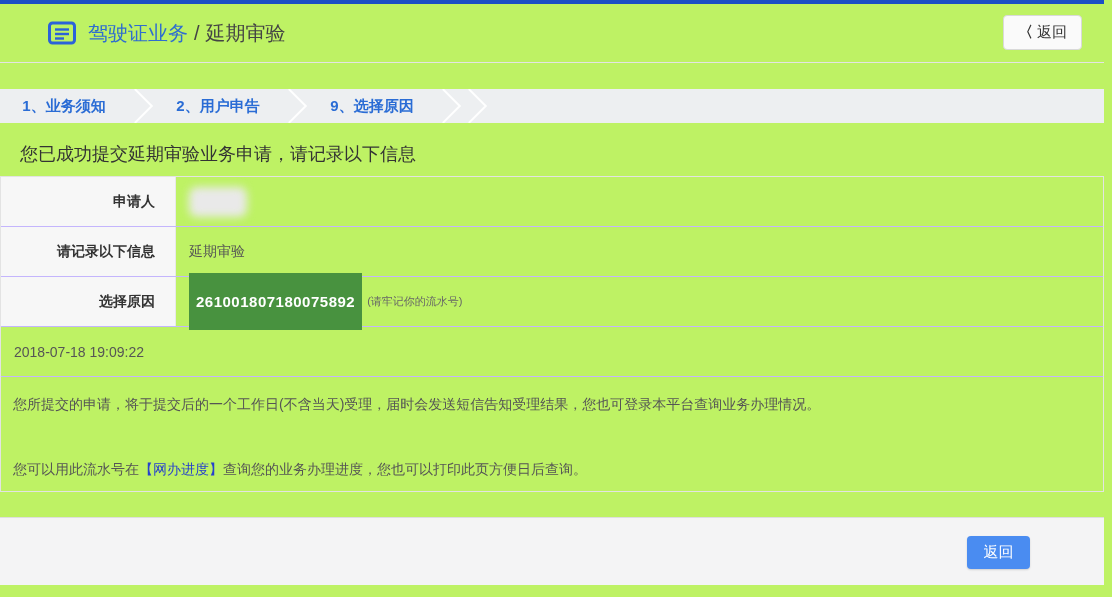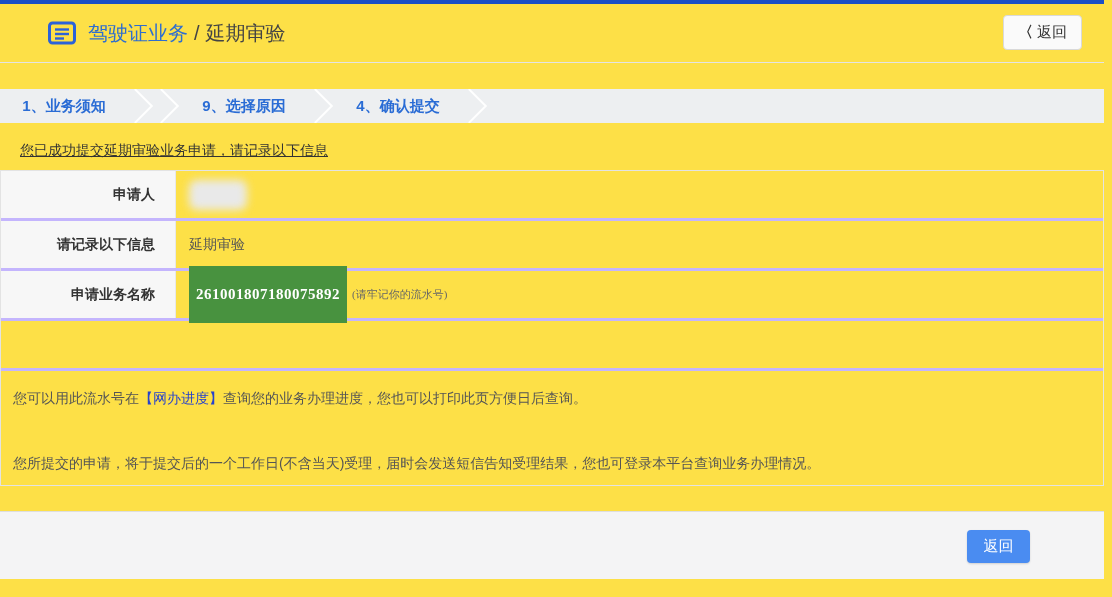--- a/index.html
+++ b/index.html
@@ -3,21 +3,21 @@
 <meta charset="utf-8">
 <style>
   * { box-sizing: border-box; margin: 0; padding: 0; }
   html, body { width: 1112px; height: 597px; }
   body {
     font-family: "Liberation Sans", "DejaVu Sans", sans-serif;
     background: #ffffff;
     color: #333;
     overflow: hidden;
   }
-  .page { position: relative; width: 1112px; height: 597px; background: #fde047; }
+  .page { position: relative; width: 1112px; height: 597px; background: #bef264; }
   .content-w { width: 1104px; }
 
   
   .topbar { height: 4px; }
 
   
   .header {
     height: 59px;
     border-bottom: 1px solid #e4e4e4;
     display: flex;
@@ -70,25 +70,25 @@
   }
   .step-active {
     width: 166px;
     display: flex; align-items: center; justify-content: center;
     font-size: 15px; font-weight: bold; color: #ffffff;
     white-space: nowrap;
     clip-path: polygon(0 0, calc(100% - 17px) 0, 100% 50%, calc(100% - 17px) 100%, 0 100%, 17px 50%);
   }
 
   
-  .success-msg { margin: 19px 0 0 20px; font-size: 14px; color: #333; text-decoration: underline; }
+  .success-msg { margin: 19px 0 0 20px; font-size: 18px; color: #333; }
 
   
   .infocard { margin-top: 10px; border: 1px solid #e3e3e3; }
-  .tbl-row { display: flex; height: 50px; border-bottom: 3px solid #c4b5fd; font-family: Liberation Serif, serif; }
+  .tbl-row { display: flex; height: 50px; border-bottom: 1px solid #c4b5fd; }
   .tbl-label {
     width: 175px; flex: 0 0 175px;
     background: #f7f7f7;
     border-right: 1px solid #e8e8e8;
     display: flex; align-items: center; justify-content: flex-end;
     padding-right: 20px;
     font-size: 14px; font-weight: bold; color: #333;
   }
   .tbl-value {
     flex: 1;
@@ -158,57 +158,58 @@
     </div>
     <div class="back-btn-top">
       <span class="chev">〈</span>
       <span>返回</span>
     </div>
   </div>
 
   <div class="stepbar content-w">
     <div class="step">1、业务须知</div>
     <div class="sep"></div>
+    <div class="step">2、用户申告</div>
     <div class="sep"></div>
     <div class="step">9、选择原因</div>
     <div class="sep"></div>
-    <div class="step">4、确认提交</div>
     <div class="sep"></div>
   </div>
 
   <div class="success-msg">您已成功提交延期审验业务申请，请记录以下信息</div>
 
   <div class="infocard content-w">
 
     <div class="tbl-row">
       <div class="tbl-label">申请人</div>
       <div class="tbl-value">
         <div class="redacted-blob"></div>
       </div>
     </div>
 
     <div class="tbl-row">
       <div class="tbl-label">请记录以下信息</div>
       <div class="tbl-value">延期审验</div>
     </div>
 
     <div class="tbl-row">
-      <div class="tbl-label">申请业务名称</div>
+      <div class="tbl-label">选择原因</div>
       <div class="tbl-value">
         <span class="serial-badge" style="background-color: rgb(72, 146, 63);">261001807180075892</span>
         <span class="serial-note">(请牢记你的流水号)</span>
       </div>
     </div>
 
     <div class="tbl-row">
+      <div class="tbl-value">2018-07-18 19:09:22</div>
     </div>
 
     <div class="notes">
+      <p class="note-p">您所提交的申请，将于提交后的一个工作日(不含当天)受理，届时会发送短信告知受理结果，您也可登录本平台查询业务办理情况。</p>
       <p class="note-p"><span>您可以用此流水号在</span><span class="note-link" style="color: rgb(39, 66, 204);">【网办进度】</span><span>查询您的业务办理进度，您也可以打印此页方便日后查询。</span></p>
-      <p class="note-p">您所提交的申请，将于提交后的一个工作日(不含当天)受理，届时会发送短信告知受理结果，您也可登录本平台查询业务办理情况。</p>
     </div>
 
   </div>
 
   <div class="footer content-w">
     <div class="back-btn-bottom" style="background-color: rgb(74, 140, 241);">返回</div>
   </div>
 
 </div>
 

